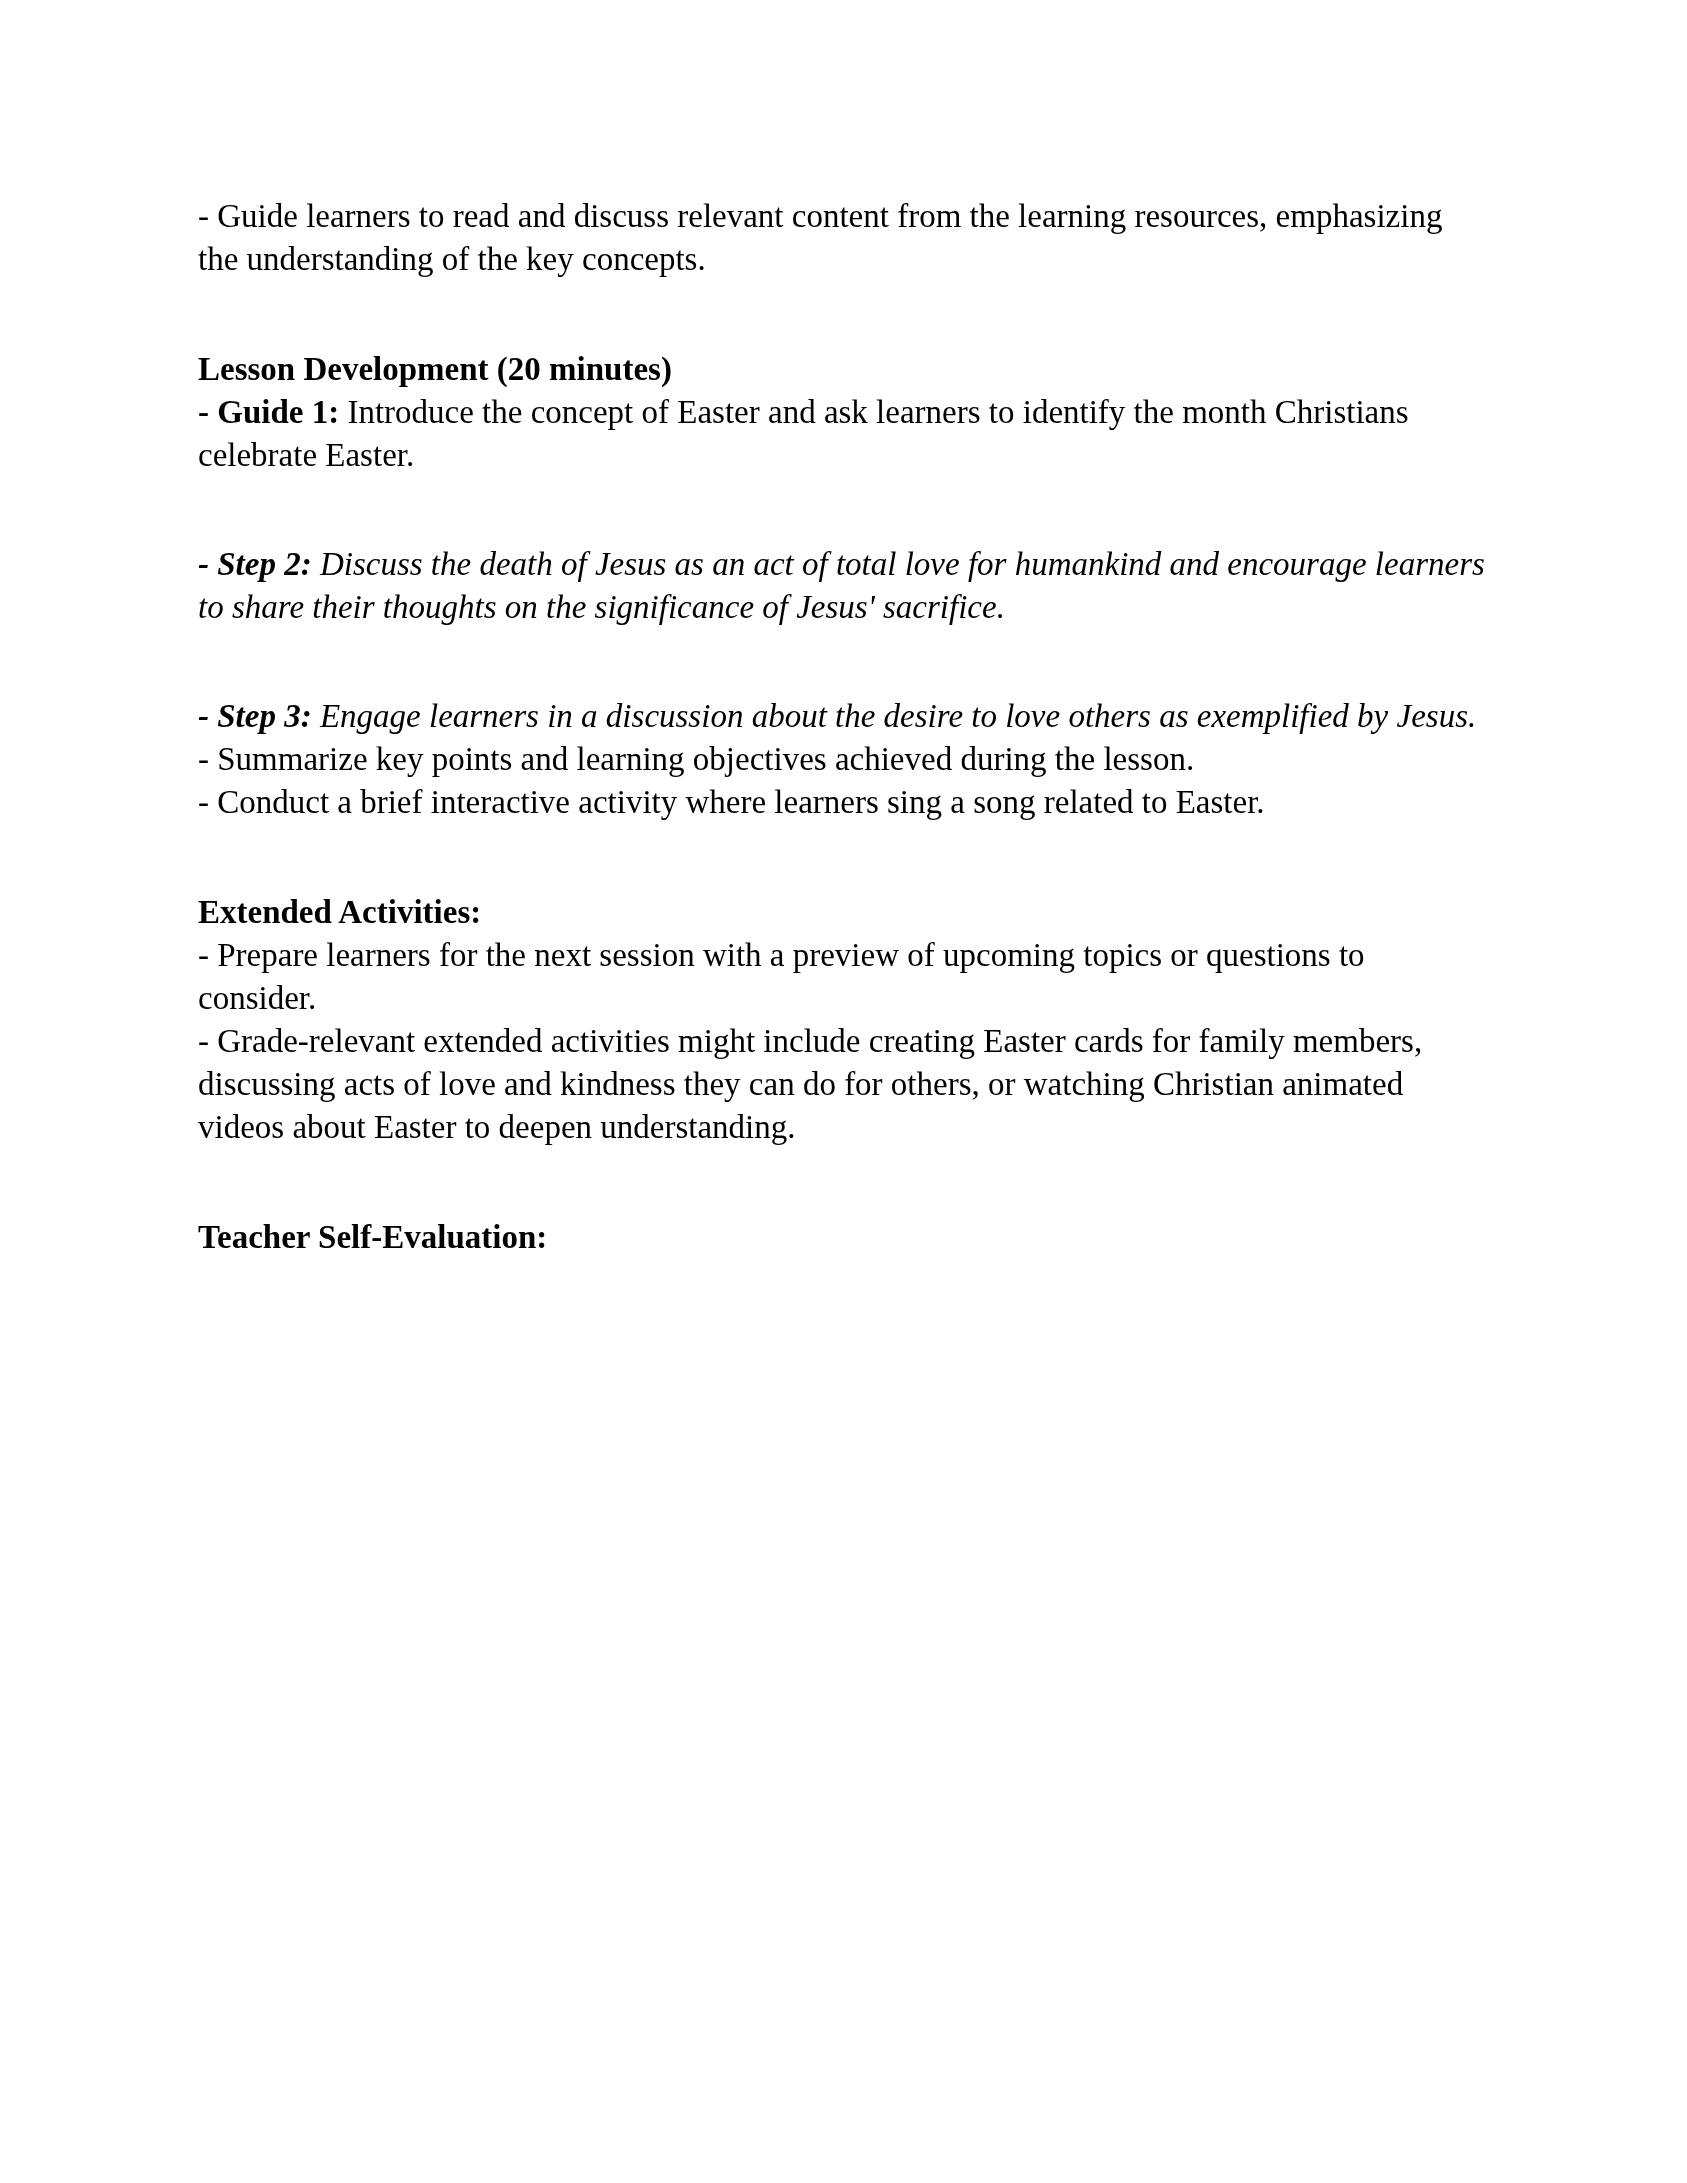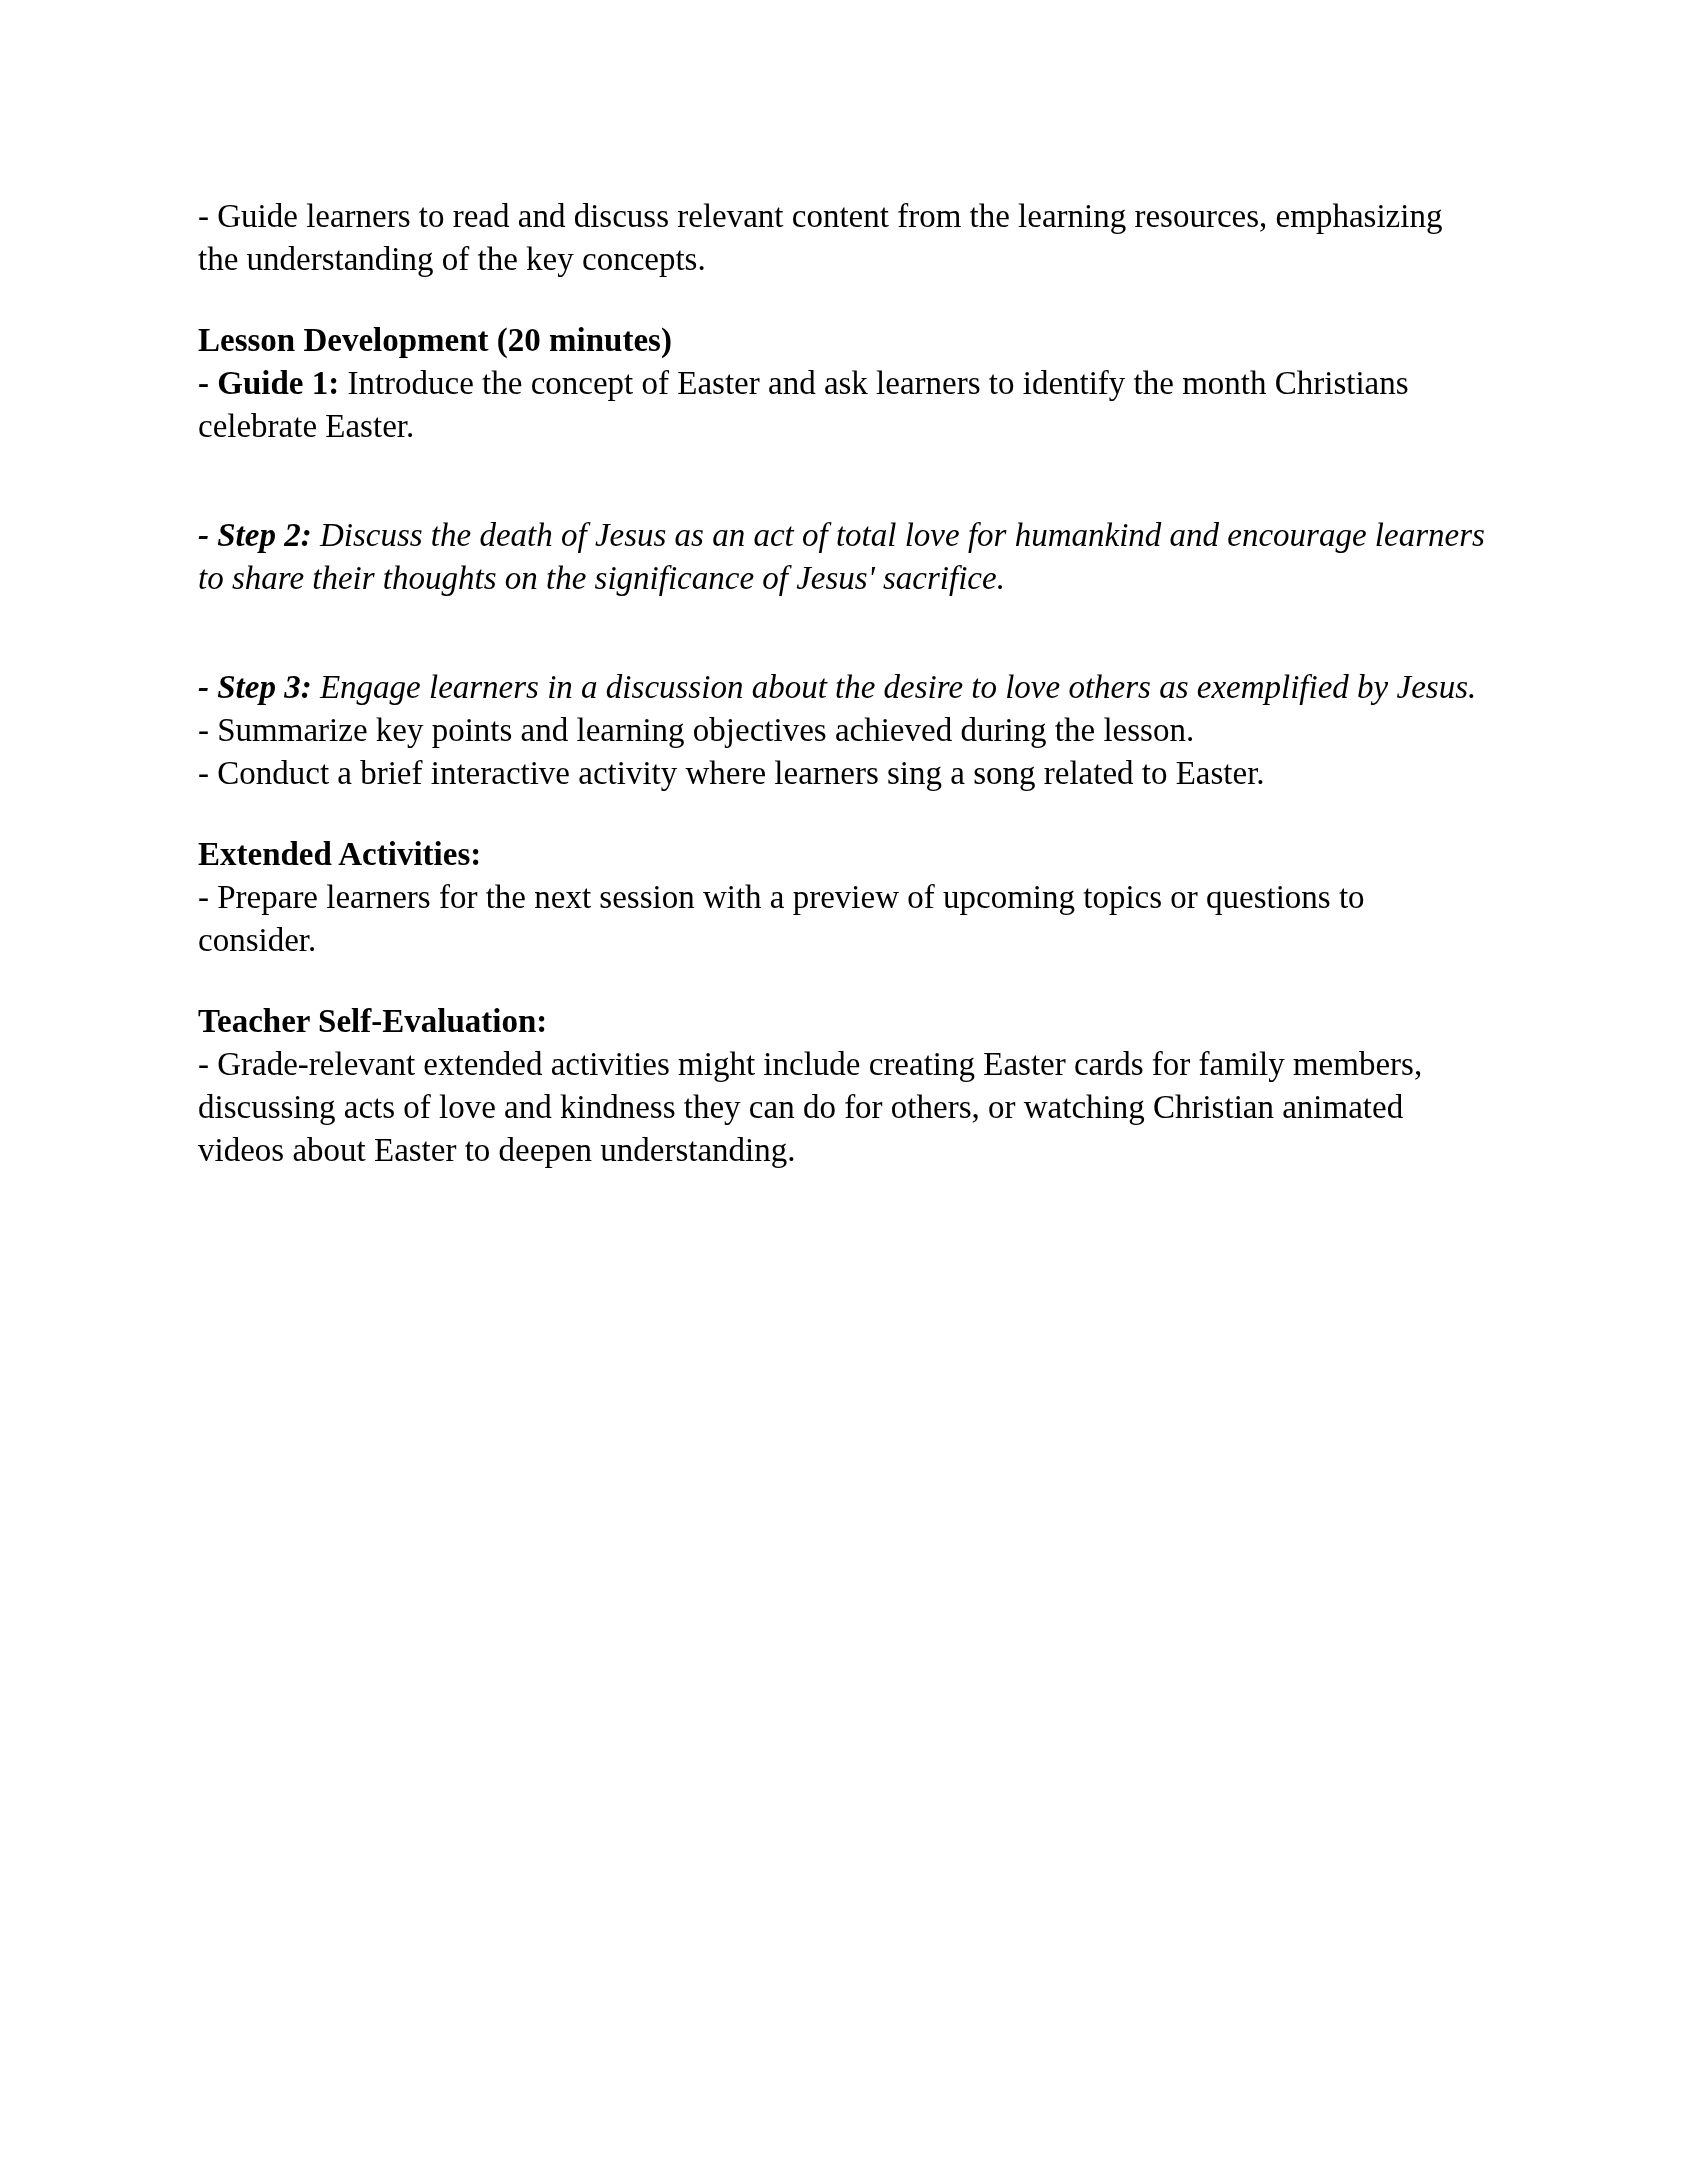--- a/index.html
+++ b/index.html
@@ -25,21 +25,21 @@
     color: #000000;
     text-align: left;
   }
   .para {
     margin: 0;
   }
   .heading {
     font-weight: bold;
   }
   .gap-line {
-    margin-top: 38px;
+    margin-top: 67px;
   }
   .gap-step {
     margin-top: 66px;
     font-style: italic;
   }
   .bold-label {
     font-weight: bold;
   }
 </style>
 </head>
@@ -59,19 +59,19 @@
     <p class="para gap-step"><span class="bold-label">- Step 3:</span><span> Engage learners in a discussion about the desire to love others as exemplified by Jesus.</span></p>
 
 
 
     <p class="para">- Summarize key points and learning objectives achieved during the lesson.</p>
     <p class="para">- Conduct a brief interactive activity where learners sing a song related to Easter.</p>
     <p class="para heading gap-line">Extended Activities:</p>
 
     <p class="para">- Prepare learners for the next session with a preview of upcoming topics or questions to consider.</p>
 
+    <p class="para">- Grade-relevant extended activities might include creating Easter cards for family members, discussing acts of love and kindness they can do for others, or watching Christian animated videos about Easter to deepen understanding.</p>
+
     <p class="para heading gap-line">Teacher Self-Evaluation:</p>
-
-    <p class="para">- Grade-relevant extended activities might include creating Easter cards for family members, discussing acts of love and kindness they can do for others, or watching Christian animated videos about Easter to deepen understanding.</p>
 
   </div>
 </div>
 
 
 </body></html>

